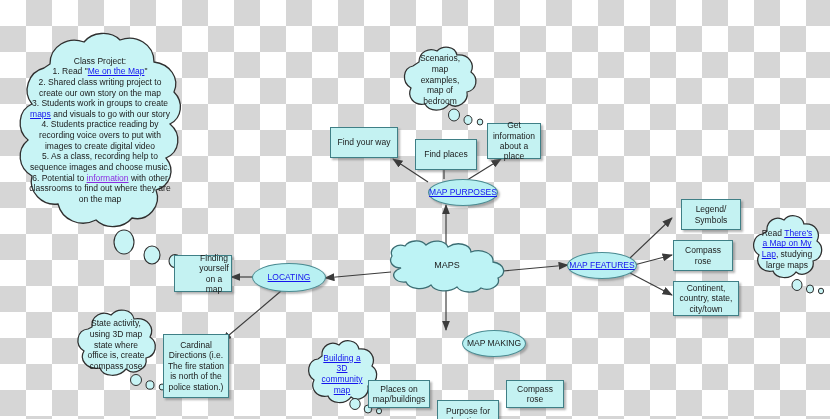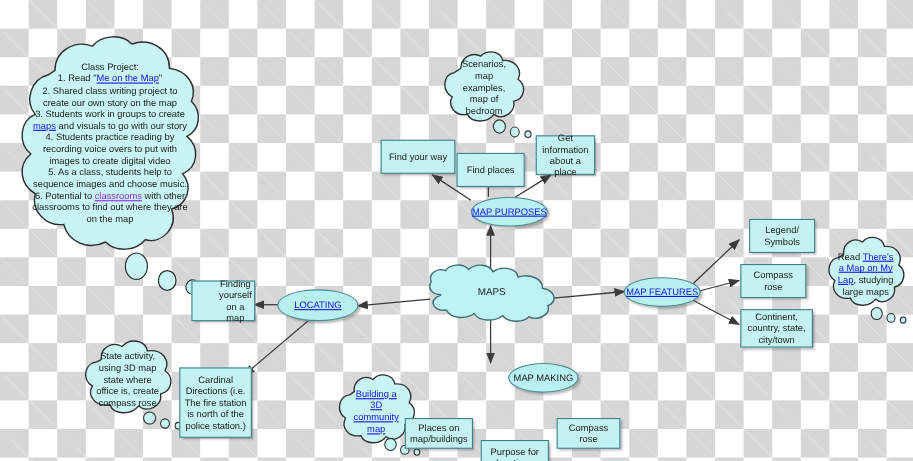--- a/index.html
+++ b/index.html
@@ -150,25 +150,25 @@
         <div>
           <span>3.</span>
           <span>Students work in groups to create </span><span class="lnk">maps</span><span> and visuals to go with our story</span>
         </div>
         <div>
           <span>4.</span>
           <span>Students practice reading by recording voice overs to put with images to create digital video</span>
         </div>
         <div>
           <span>5.</span>
-          <span>As a class, students help to sequence images and choose music.</span>
+          <span>As a class, recording help to sequence images and choose music.</span>
         </div>
         <div>
           <span>6.</span>
-          <span>Potential to </span><span class="lnk-v">classrooms</span><span> with other classrooms to find out where they are on the map</span>
+          <span>Potential to </span><span class="lnk-v">information</span><span> with other classrooms to find out where they are on the map</span>
         </div>
       </div>
     </div>
   </div>
 
   <svg class="cloud" style="left:108px; top:228px; width:80px; height:40px;" viewBox="0 0 80 40">
     <ellipse cx="16" cy="14" rx="10" ry="12" fill="#c8f4f5" stroke="#2f2f2f" stroke-width="1.1"></ellipse>
     <ellipse cx="44" cy="27" rx="8" ry="9" fill="#c8f4f5" stroke="#2f2f2f" stroke-width="1.1"></ellipse>
     <ellipse cx="67" cy="33" rx="6" ry="6.5" fill="#c8f4f5" stroke="#2f2f2f" stroke-width="1.1"></ellipse>
   </svg>
@@ -261,21 +261,21 @@
   </div>
 
   <div class="node ellipse linked" style="left:567px; top:252px; width:70px; height:27px;">
     <span>MAP FEATURES</span>
   </div>
 
   <div class="node ellipse" style="left:414px; top:330px; width:64px; height:27px;margin-left:48px;">
     <span>MAP MAKING</span>
   </div>
 
-  <div class="node box" style="left:346px; top:127px; width:68px; height:31px;">
+  <div class="node box" style="left:330px; top:127px; width:68px; height:31px;">
     <span>Find your way</span>
   </div>
 
   <div class="node box" style="left:415px; top:139px; width:62px; height:31px;">
     <span>Find places</span>
   </div>
 
   <div class="node box" style="left:487px; top:123px; width:54px; height:36px;justify-content:center;">
     <span>Get information about a place</span>
   </div>

